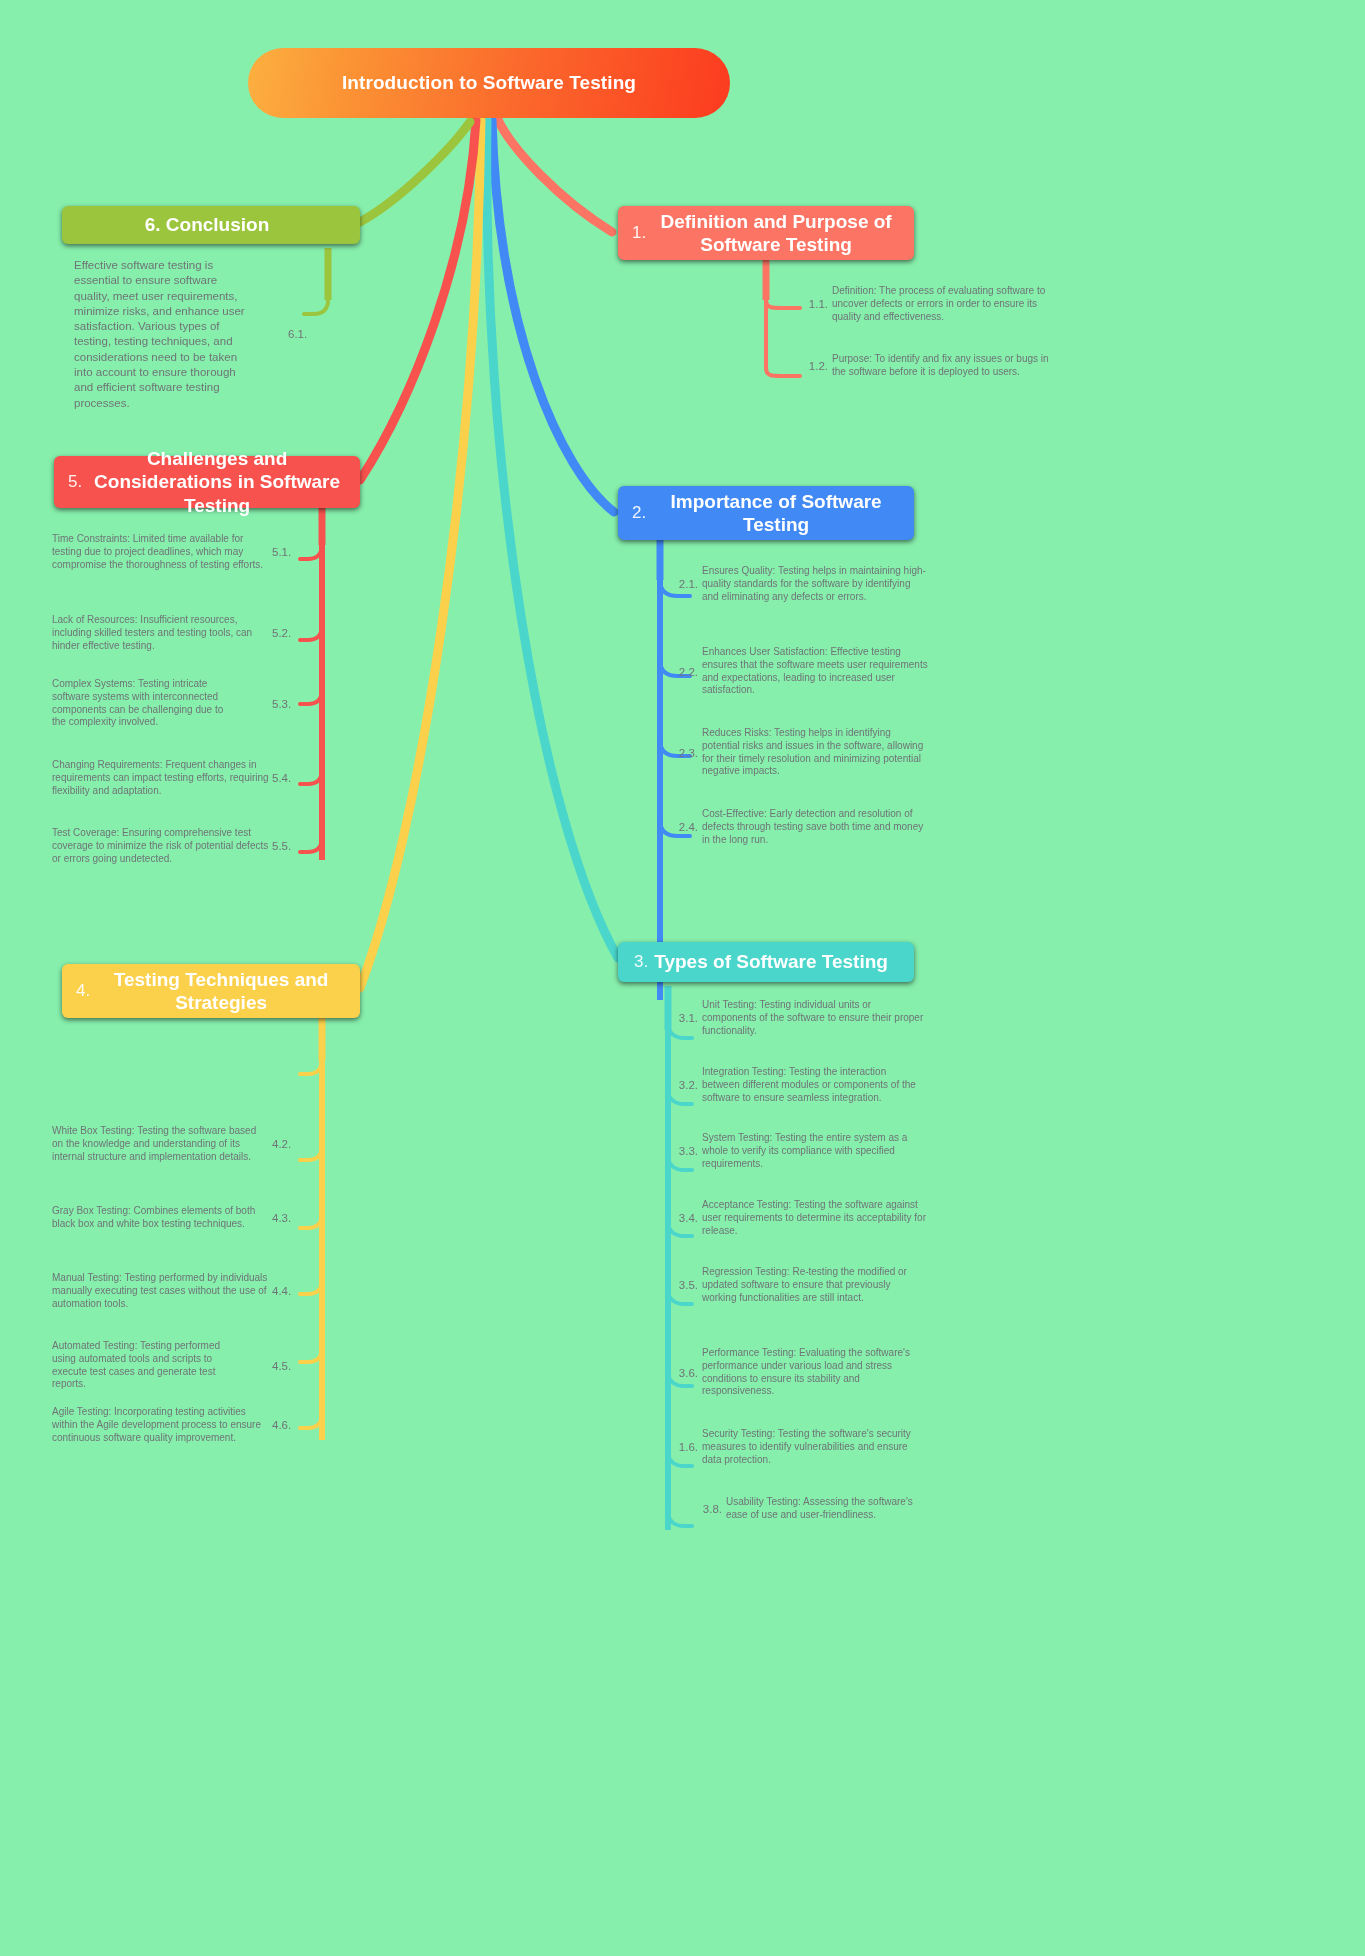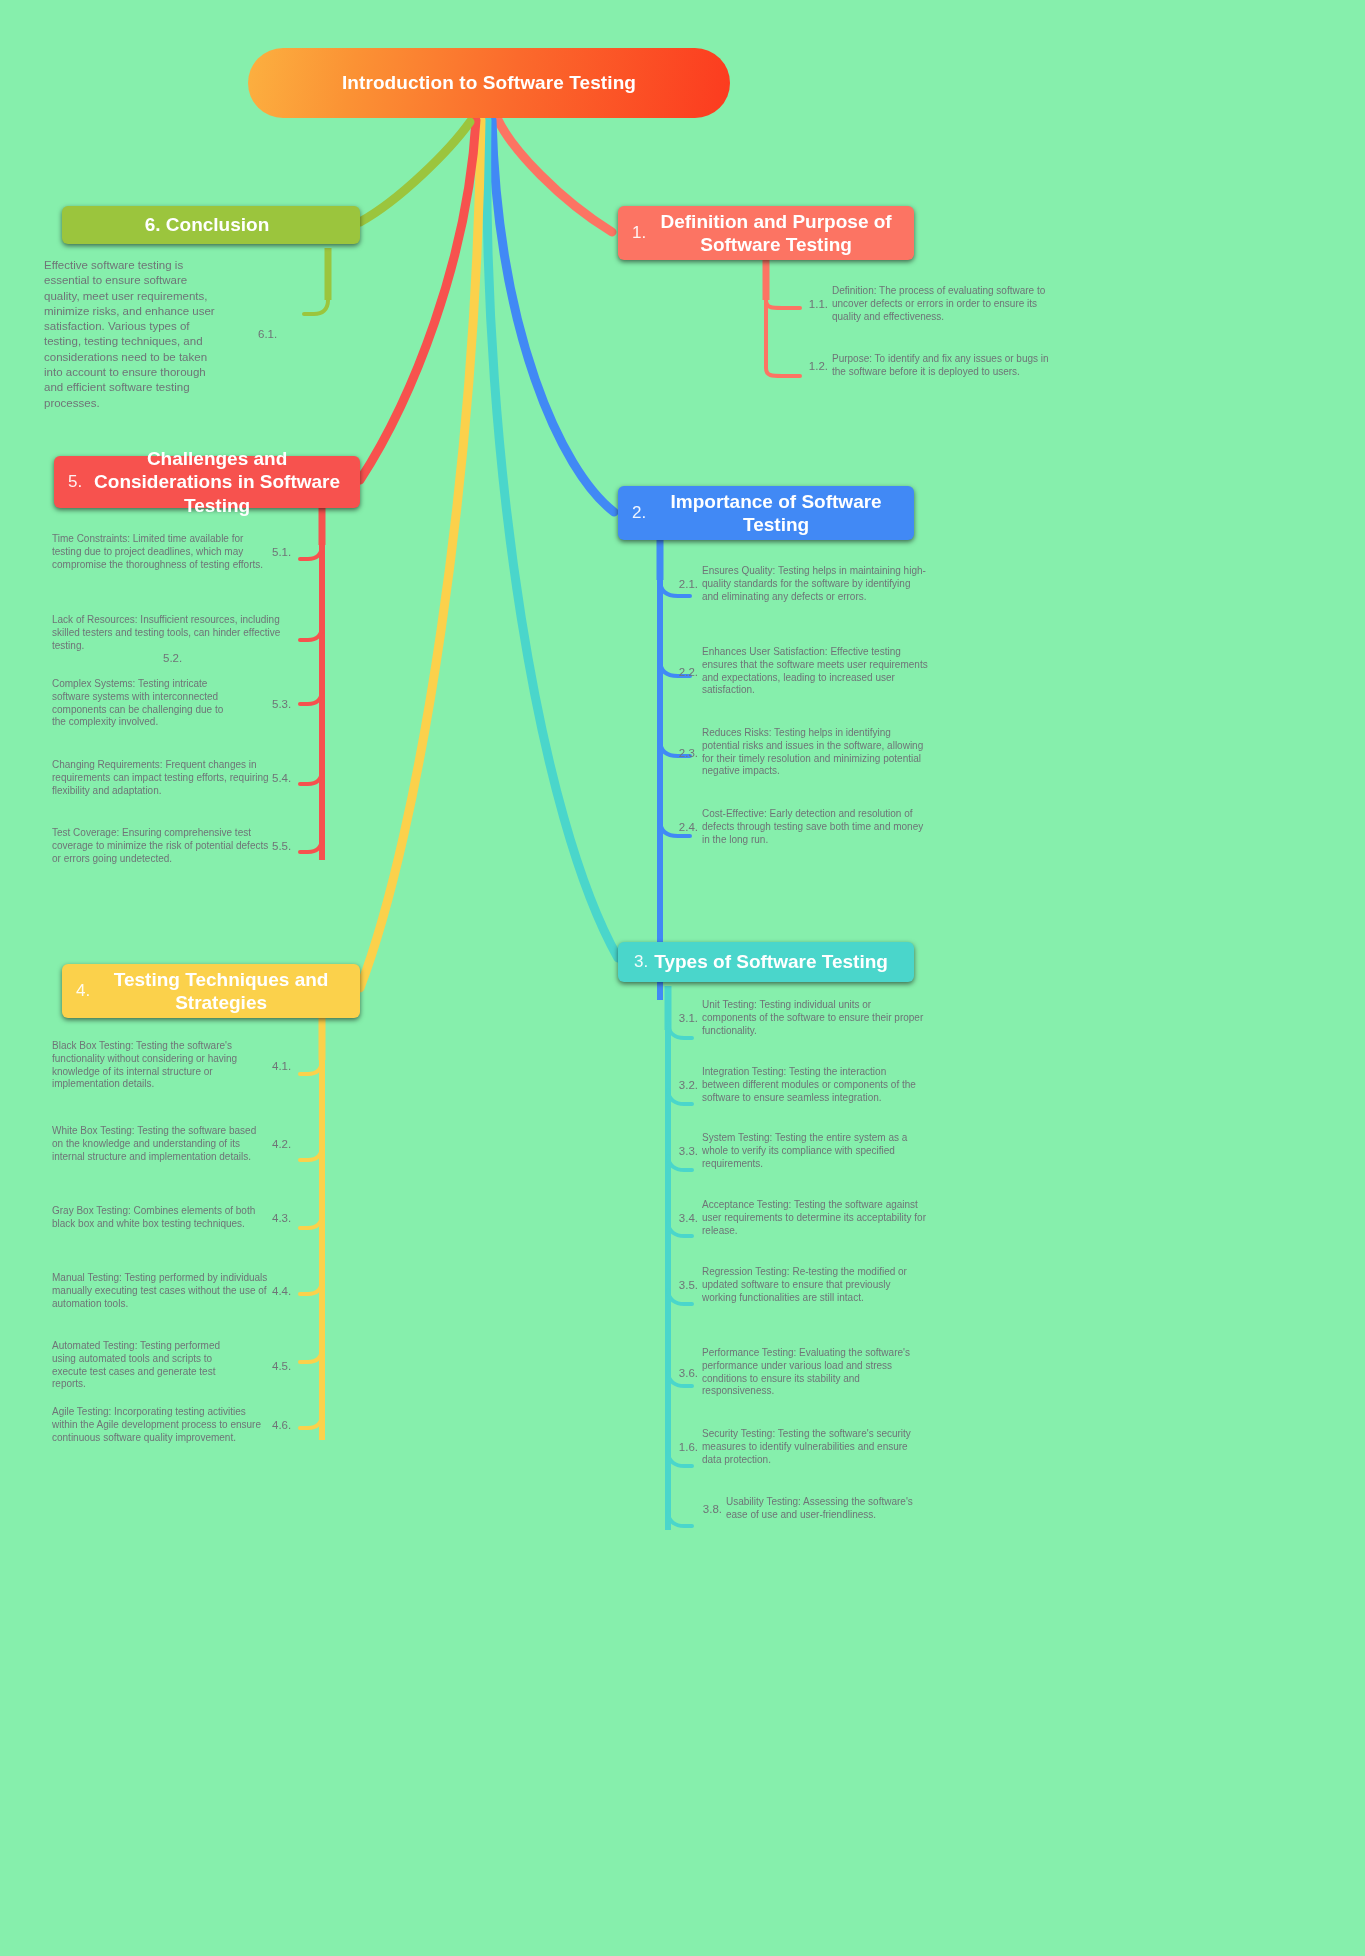--- a/index.html
+++ b/index.html
@@ -154,58 +154,54 @@
     <path d="M328,300 C328,310 322,314 314,314 L304,314" stroke="#9bc53d" stroke-width="4" fill="none" stroke-linecap="round"></path>
   </svg>
 
   <div class="root-node">
     <span>Introduction to Software Testing</span>
   </div>
 
   <div class="branch-box" style="left:62px; top:206px; width:298px; height:38px; background:#9bc53d; justify-content:center;">
     <span class="branch-title">6. Conclusion</span>
   </div>
-  <div class="sub left big" style="left:44px; top:258px; width:242px;gap:32px;">
+  <div class="sub left big" style="left:74px; top:258px; width:242px;gap:32px;">
     <span class="sub-text">Effective software testing is essential to ensure software quality, meet user requirements, minimize risks, and enhance user satisfaction. Various types of testing, testing techniques, and considerations need to be taken into account to ensure thorough and efficient software testing processes.</span>
     <span class="sub-idx">6.1.</span>
   </div>
 
   <div class="branch-box two-line" style="left:54px; top:456px; width:306px; height:52px; background:#f7524e;">
     <span class="branch-idx">5.</span>
     <span class="branch-title">Challenges and Considerations in Software Testing</span>
   </div>
   <div class="sub left" style="left:52px; top:533px; width:248px;">
     <span class="sub-text">Time Constraints: Limited time available for testing due to project deadlines, which may compromise the thoroughness of testing efforts.</span>
     <span class="sub-idx">5.1.</span>
   </div>
-  <div class="sub left" style="left:52px; top:614px; width:248px;flex-direction:column;">
+  <div class="sub left" style="left:52px; top:614px; width:248px;">
     <span class="sub-text">Lack of Resources: Insufficient resources, including skilled testers and testing tools, can hinder effective testing.</span>
     <span class="sub-idx">5.2.</span>
   </div>
   <div class="sub left" style="left:52px; top:678px; width:248px;gap:36px;">
     <span class="sub-text">Complex Systems: Testing intricate software systems with interconnected components can be challenging due to the complexity involved.</span>
     <span class="sub-idx">5.3.</span>
   </div>
   <div class="sub left" style="left:52px; top:759px; width:248px;">
     <span class="sub-text">Changing Requirements: Frequent changes in requirements can impact testing efforts, requiring flexibility and adaptation.</span>
     <span class="sub-idx">5.4.</span>
   </div>
   <div class="sub left" style="left:52px; top:827px; width:248px;">
     <span class="sub-text">Test Coverage: Ensuring comprehensive test coverage to minimize the risk of potential defects or errors going undetected.</span>
     <span class="sub-idx">5.5.</span>
   </div>
 
   <div class="branch-box two-line" style="left:62px; top:964px; width:298px; height:54px; background:#fbd14b;">
     <span class="branch-idx">4.</span>
     <span class="branch-title">Testing Techniques and Strategies</span>
   </div>
-  <div class="sub left" style="left:52px; top:1040px; width:248px;">
-    <span class="sub-text">Black Box Testing: Testing the software's functionality without considering or having knowledge of its internal structure or implementation details.</span>
-    <span class="sub-idx">4.1.</span>
-  </div>
   <div class="sub left" style="left:52px; top:1125px; width:248px;">
     <span class="sub-text">White Box Testing: Testing the software based on the knowledge and understanding of its internal structure and implementation details.</span>
     <span class="sub-idx">4.2.</span>
   </div>
   <div class="sub left" style="left:52px; top:1205px; width:248px;">
     <span class="sub-text">Gray Box Testing: Combines elements of both black box and white box testing techniques.</span>
     <span class="sub-idx">4.3.</span>
   </div>
   <div class="sub left" style="left:52px; top:1272px; width:248px;">
     <span class="sub-text">Manual Testing: Testing performed by individuals manually executing test cases without the use of automation tools.</span>

